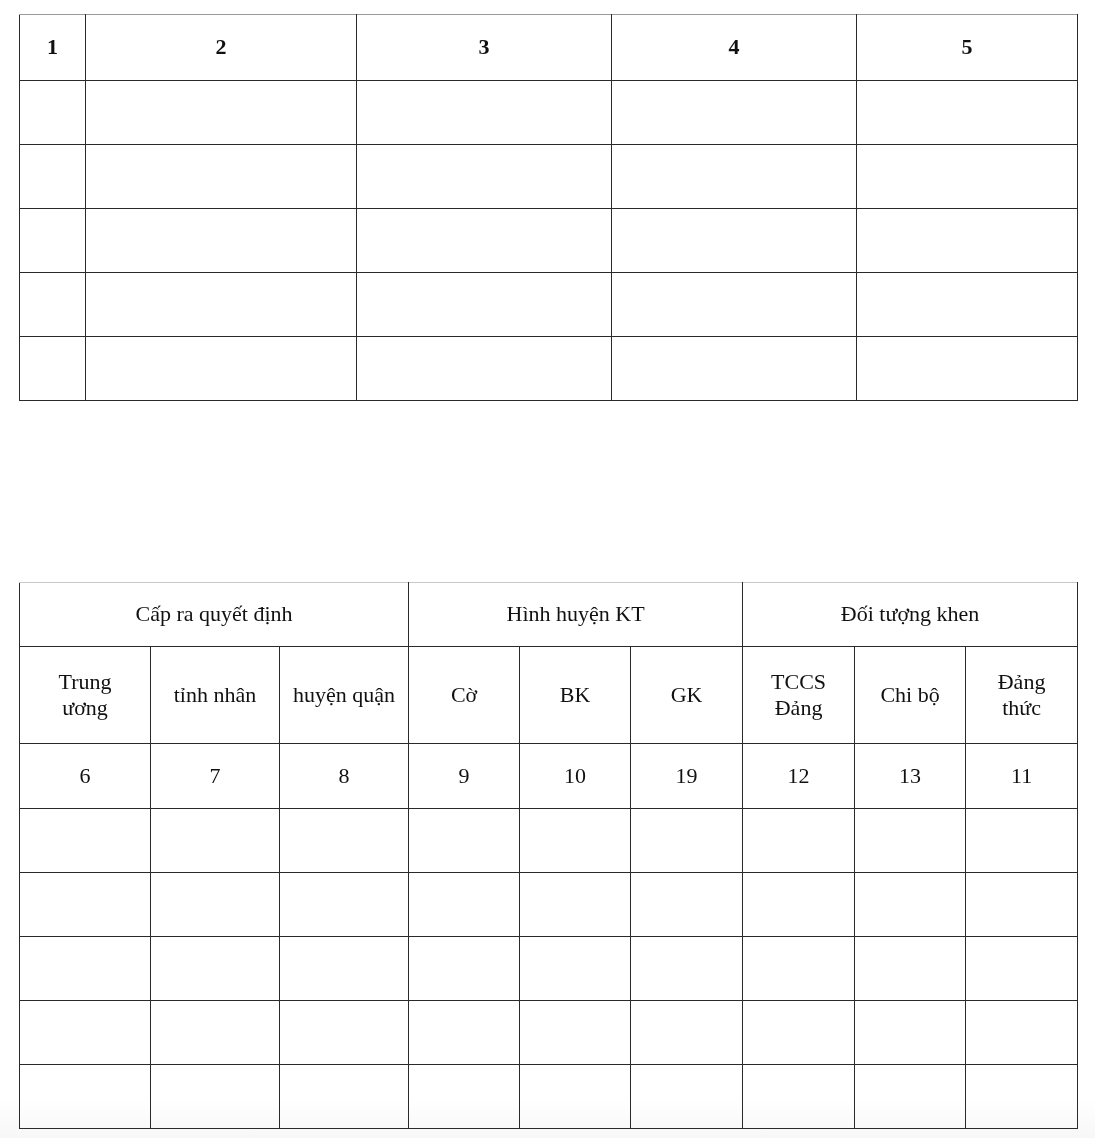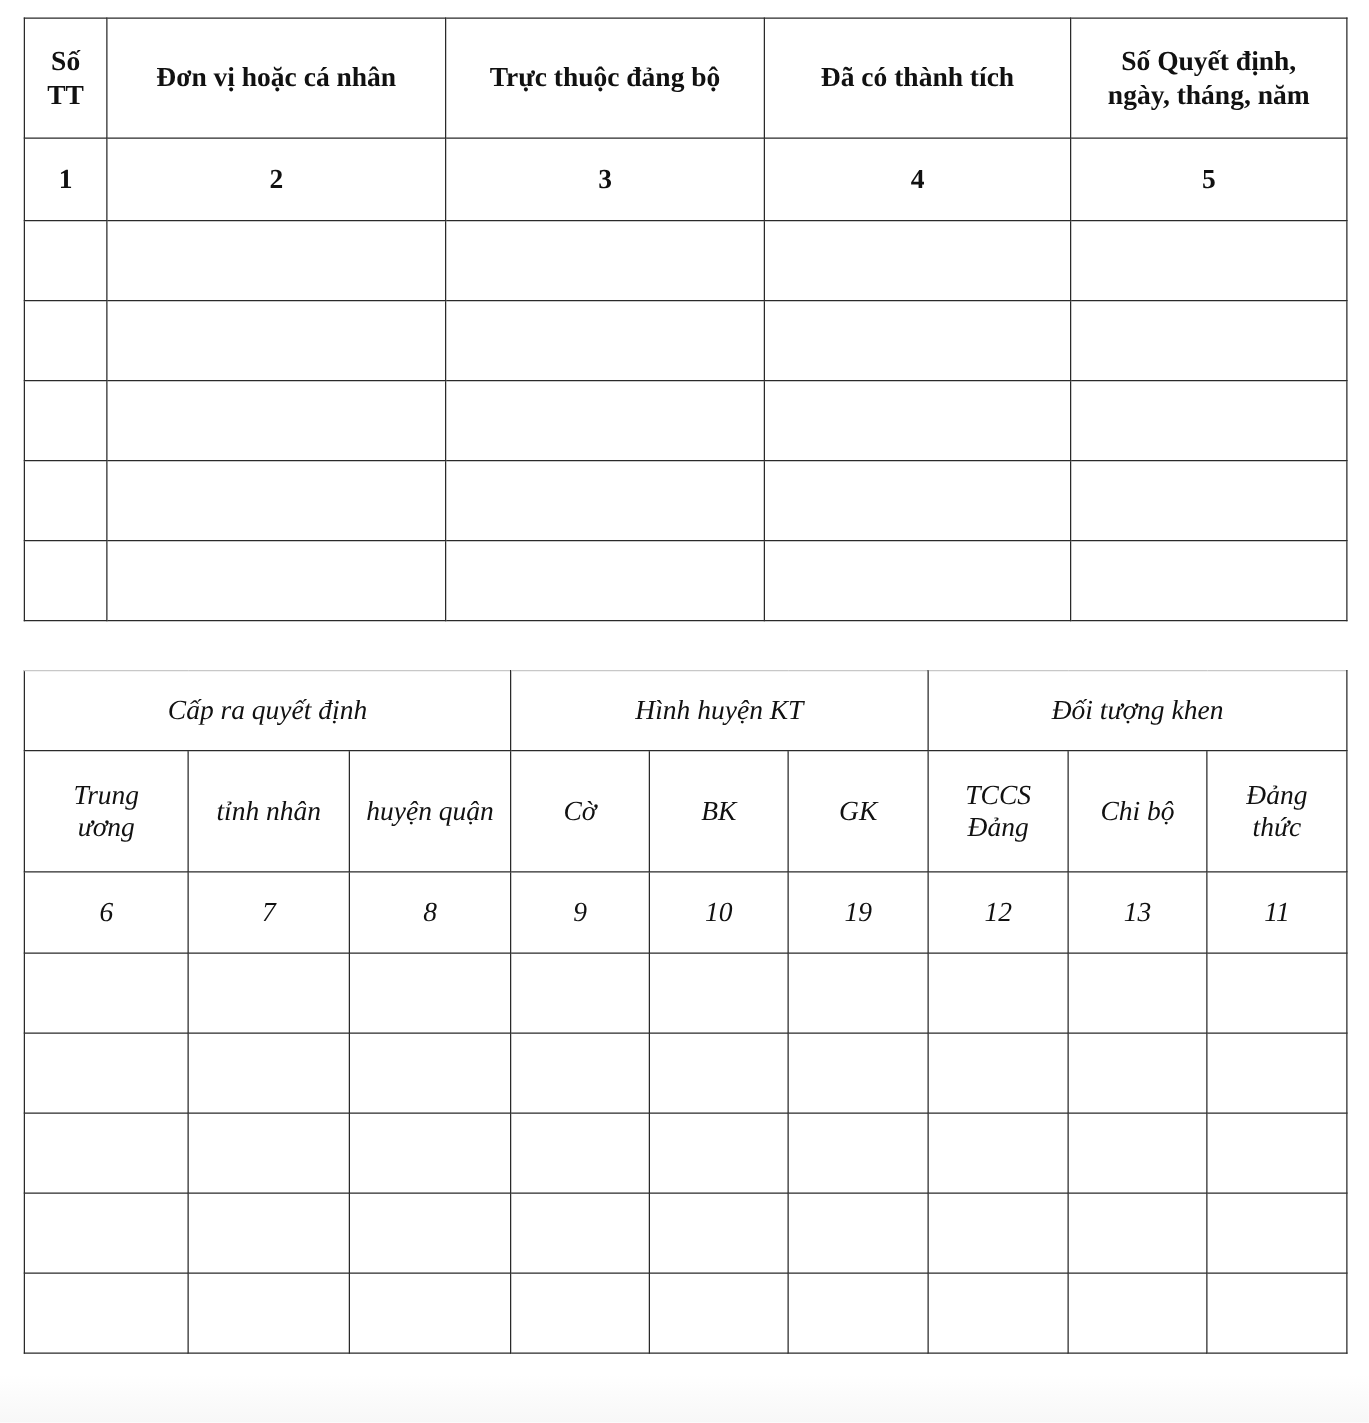--- a/index.html
+++ b/index.html
@@ -33,60 +33,41 @@
     #t1 { top: 14px; width: 1058px; }
     #t1 td { font-size: 22px; font-weight: bold; }
     #t1 tr.hdr td { height: 95px; }
     #t1 tr.num td { height: 65px; }
     #t1 tr.blank td { height: 63px; }
     #t1 tr.blank td, #t1 tr.num td { border-top-color: #9a9a9a; }
     #t1 td.c3 { border-left-color: #c4c4c4; }
     #t1 tr.blank:nth-child(odd) td { border-top-color: #c8c8c8; }
 
     
-    #t2 { top: 536px; width: 1058px; font-style: italic; }
+    #t2 { top: 582px; width: 1058px; }
     #t2 td { font-size: 22px; font-weight: normal; }
     #t2 tr.grp td { height: 63px; border-top-color: #c8c8c8; }
     #t2 tr.sub td { height: 96px; }
     #t2 tr.num td { height: 64px; }
     #t2 tr.blank td { height: 63px; }
     #t2 td.lightleft { border-left-color: #d0d0d0; }
     #t2 td.midleft { border-left-color: #8a8a8a; }
   </style>
 </head>
 <body>
 
 <table id="t1">
   <colgroup>
     <col style="width:66px">
     <col style="width:271px">
     <col style="width:255px">
     <col style="width:245px">
     <col style="width:221px">
   </colgroup>
   <tbody>
-      <tr class="hdr">
-    <td>
-      <div>Số</div>
-      <div>TT</div>
-    </td>
-    <td>
-      <div>Đơn vị hoặc cá nhân</div>
-    </td>
-    <td class="c3">
-      <div>Trực thuộc đảng bộ</div>
-    </td>
-    <td>
-      <div>Đã có thành tích</div>
-    </td>
-    <td>
-      <div>Số Quyết định,</div>
-      <div>ngày, tháng, năm</div>
-    </td>
-  </tr>
   <tr class="num">
     <td>1</td>
     <td>2</td>
     <td class="c3">3</td>
     <td>4</td>
     <td>5</td>
   </tr>
   <tr class="blank">
     <td></td>
     <td></td>

